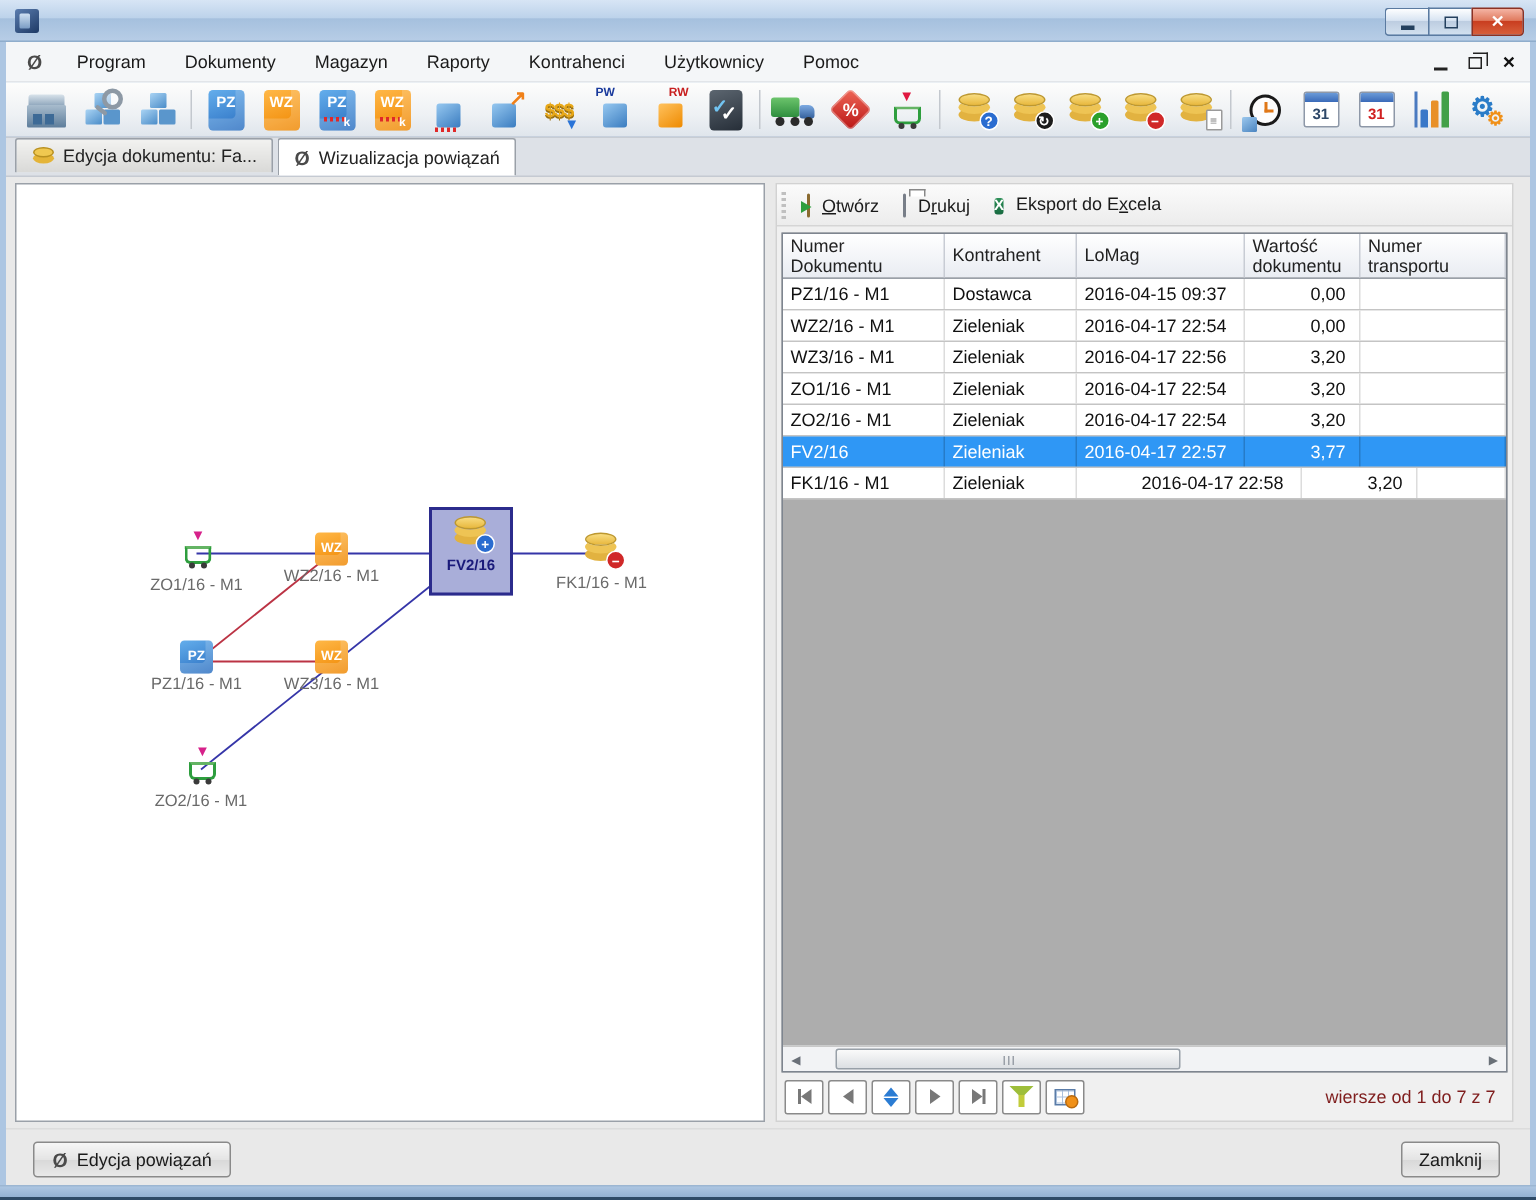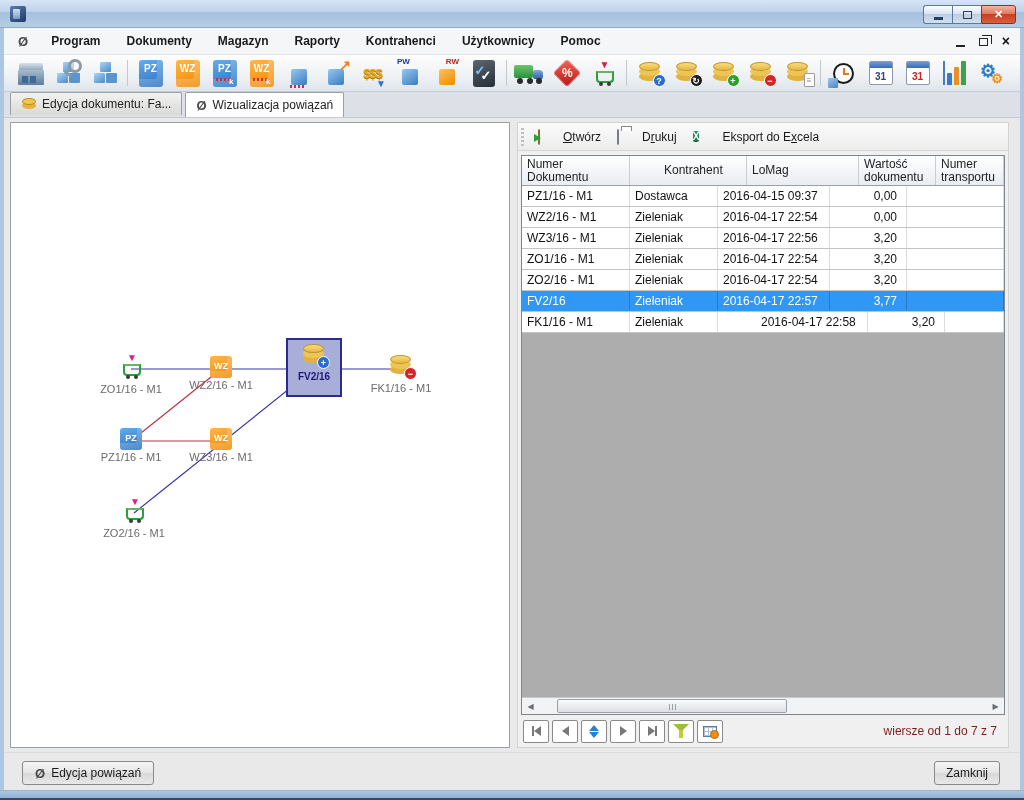--- a/index.html
+++ b/index.html
@@ -140,21 +140,21 @@
   .gnode-box{position:absolute;background:#a9aed9;border:2px solid #2b2b8c;text-align:center;}
   .gnode-box .glabel{display:block;font-size:10px;font-weight:bold;color:#1a1a7a;margin-top:1px;}
   .ndoc{display:inline-block;width:22px;height:22px;border-radius:3px;color:#fff;font-weight:bold;font-size:9px;
     line-height:21px;text-align:center;box-shadow:inset -5px -7px rgba(255,255,255,.18);}
   
   .right-panel{position:absolute;left:513px;top:4px;width:492px;height:626px;background:#f0f0f0;border:1px solid #d2d2d2;}
   .ptoolbar{position:absolute;left:0;top:0;right:0;height:28px;border-bottom:1px solid #d5d5d5;
     background:linear-gradient(#fbfbfb,#ececec);display:flex;align-items:center;}
   .grip{width:3px;height:18px;margin:0 6px 0 3px;
     background:repeating-linear-gradient(#c0c0c0 0 2px,transparent 2px 4px);}
-  .pbtn{display:flex;align-items:flex-end;gap:23px;padding:3px 8px;font-size:12px;color:#1a1a1a;border-radius:2px;}
+  .pbtn{display:flex;align-items:flex-start;gap:8px;padding:3px 8px;font-size:12px;color:#1a1a1a;border-radius:2px;}
   .pbtn u{text-decoration:underline;}
   .open-ic{position:relative;width:14px;height:15px;background:linear-gradient(#e8c878,#b08a42);border-radius:2px;border:1px solid #8a6a30;}
   .open-ic::before{content:"";position:absolute;left:-5px;top:4px;width:0;height:0;
     border-top:4px solid transparent;border-bottom:4px solid transparent;border-left:7px solid #2e9e3e;}
   .print-ic{position:relative;width:16px;height:11px;background:linear-gradient(#f0f0f4,#c4c8d2);border:1px solid #787e88;border-radius:2px;margin-top:3px;}
   .print-ic::before{content:"";position:absolute;left:3px;top:-4px;width:9px;height:4px;background:#fff;border:1px solid #888;border-bottom:none;}
   .excel-ic{width:15px;height:15px;background:linear-gradient(#2e9058,#176940);border-radius:2px;color:#fff;
     font-size:10px;font-weight:bold;text-align:center;line-height:15px;}
   .grid{position:absolute;left:3px;top:32px;right:3px;bottom:32px;border:1px solid #7e858f;
     display:flex;flex-direction:column;background:#adadad;}
@@ -217,21 +217,21 @@
         </span>
       <span class="wbtn">
           <span class="maxbox"></span>
         </span>
       <span class="wbtn close">✕</span>
     </span>
   </div>
 
   <div class="menubar">
     <span class="menu-ico oslash">Ø</span>
-    <span id="menu-items" style="display:flex;font-weight:bold;">
+    <span id="menu-items" style="display:flex;">
         <span class="menu-item">Program</span>
         <span class="menu-item">Dokumenty</span>
         <span class="menu-item">Magazyn</span>
         <span class="menu-item">Raporty</span>
         <span class="menu-item">Kontrahenci</span>
         <span class="menu-item">Użytkownicy</span>
         <span class="menu-item">Pomoc</span>
       </span>
     <span class="mdi-ctrls">
       <span class="mdi-min"></span>
@@ -411,21 +411,21 @@
           </span>
           <span class="pbtn">
             <span><span class="excel-ic">X</span></span>
             <span>Eksport do E<u>x</u>cela</span>
           </span>
         </div>
 
       <div class="grid">
         <div class="ghead" id="grid-header">
             <span class="hcell" style="width: 108px;">Numer Dokumentu</span>
-            <span class="hcell" style="width: 88px; margin-left: 29px;">Kontrahent</span>
+            <span class="hcell" style="width: 88px;">Kontrahent</span>
             <span class="hcell" style="width: 112px;">LoMag</span>
             <span class="hcell" style="width: 77px;">Wartość dokumentu</span>
             <span class="hcell" style="flex: 1 1 0%;">Numer transportu</span>
           </div>
         <div id="grid-body" style="display:contents;"><div class="trow">
               <span class="tcell" style="width: 108px;">PZ1/16 - M1</span>
               <span class="tcell" style="width: 88px;">Dostawca</span>
               <span class="tcell" style="width: 112px;">2016-04-15 09:37</span>
               <span class="tcell right" style="width: 77px;">0,00</span>
               <span class="tcell" style="flex: 1 1 0%;"></span>

